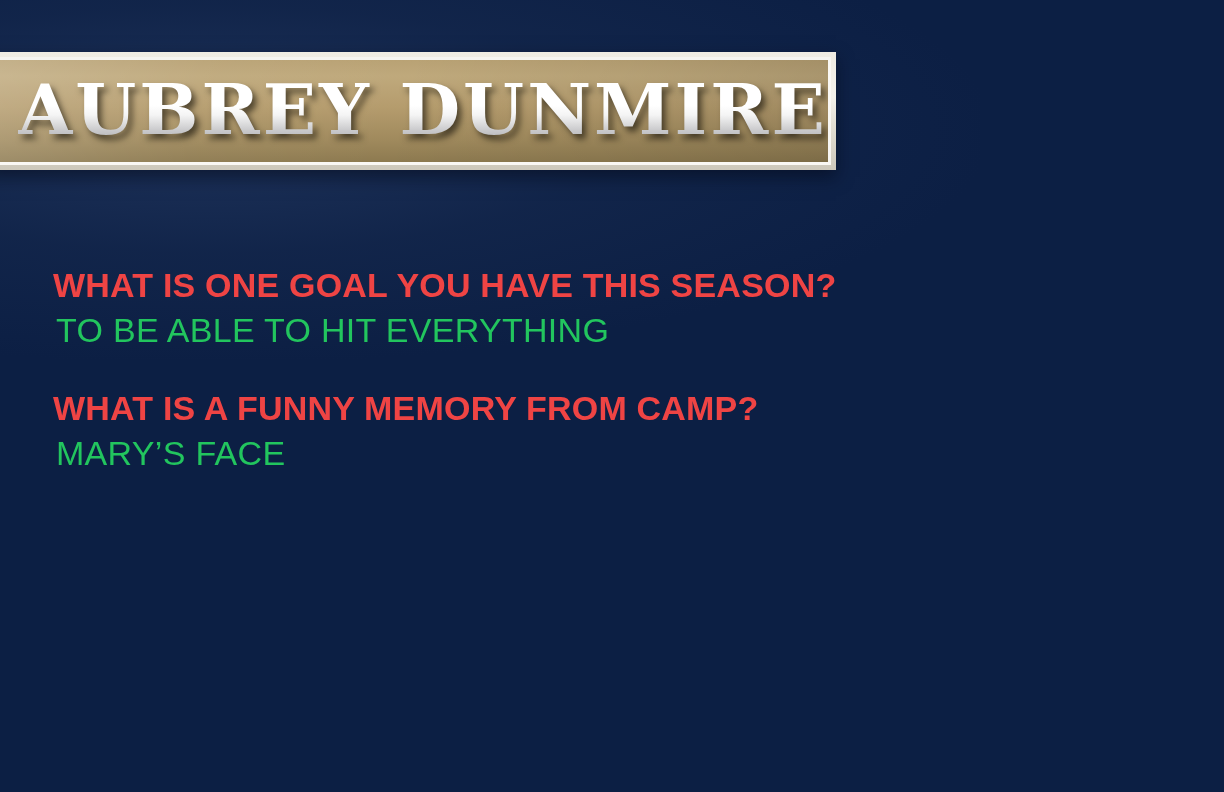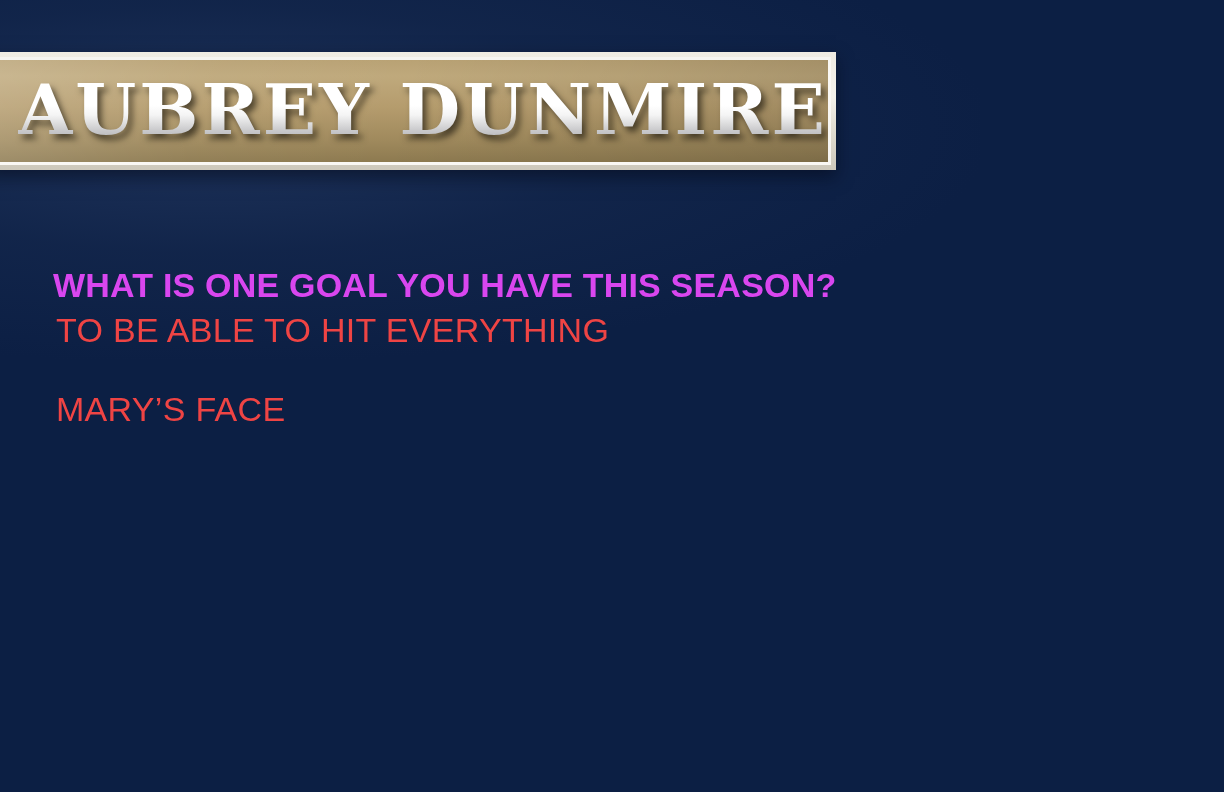--- a/index.html
+++ b/index.html
@@ -117,31 +117,31 @@
   .qa-item { margin: 0 0 38px 0; }
   .qa-item:last-child { margin-bottom: 0; }
 
   .qa-question {
     margin: 0;
     font-family: "Liberation Sans", sans-serif;
     font-weight: 700;
     font-size: 34px;
     line-height: 1.16;
     letter-spacing: 0.2px;
-    color: #d946ef;
+    color: #ef4444;
     white-space: nowrap;
   }
   .qa-answer {
     margin: 5px 0 0 3px;
     font-family: "Liberation Sans", sans-serif;
     font-weight: 400;
     font-size: 34px;
     line-height: 1.18;
     letter-spacing: 0.3px;
-    color: #ef4444;
+    color: #22c55e;
     white-space: nowrap;
   }
 </style>
 </head>
 <body>
 
 <div class="slide">
 
   <div class="slide-glow"></div>
 
@@ -152,18 +152,19 @@
   </div>
 
   <div class="qa-block">
 
     <div class="qa-item">
       <p class="qa-question">WHAT IS ONE GOAL YOU HAVE THIS SEASON?</p>
       <p class="qa-answer">TO BE ABLE TO HIT EVERYTHING</p>
     </div>
 
     <div class="qa-item">
+      <p class="qa-question">WHAT IS A FUNNY MEMORY FROM CAMP?</p>
       <p class="qa-answer">MARY’S FACE</p>
     </div>
 
   </div>
 
 </div>
 
 </body></html>

